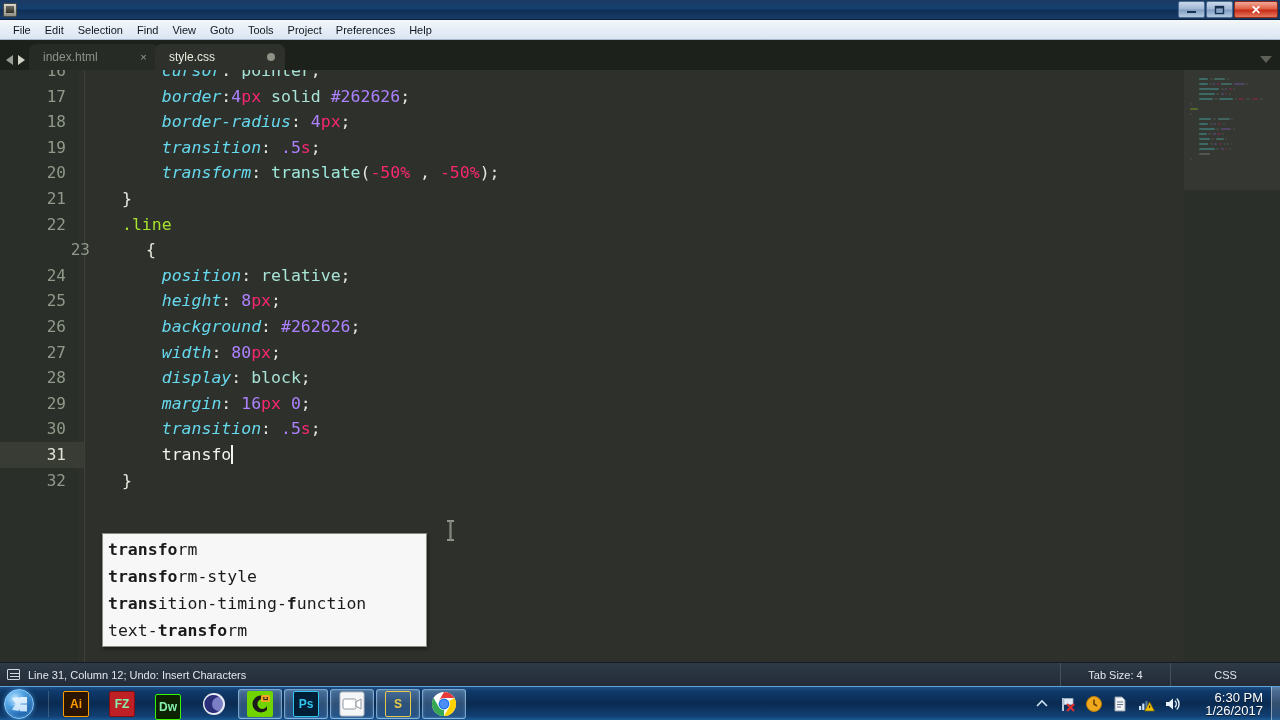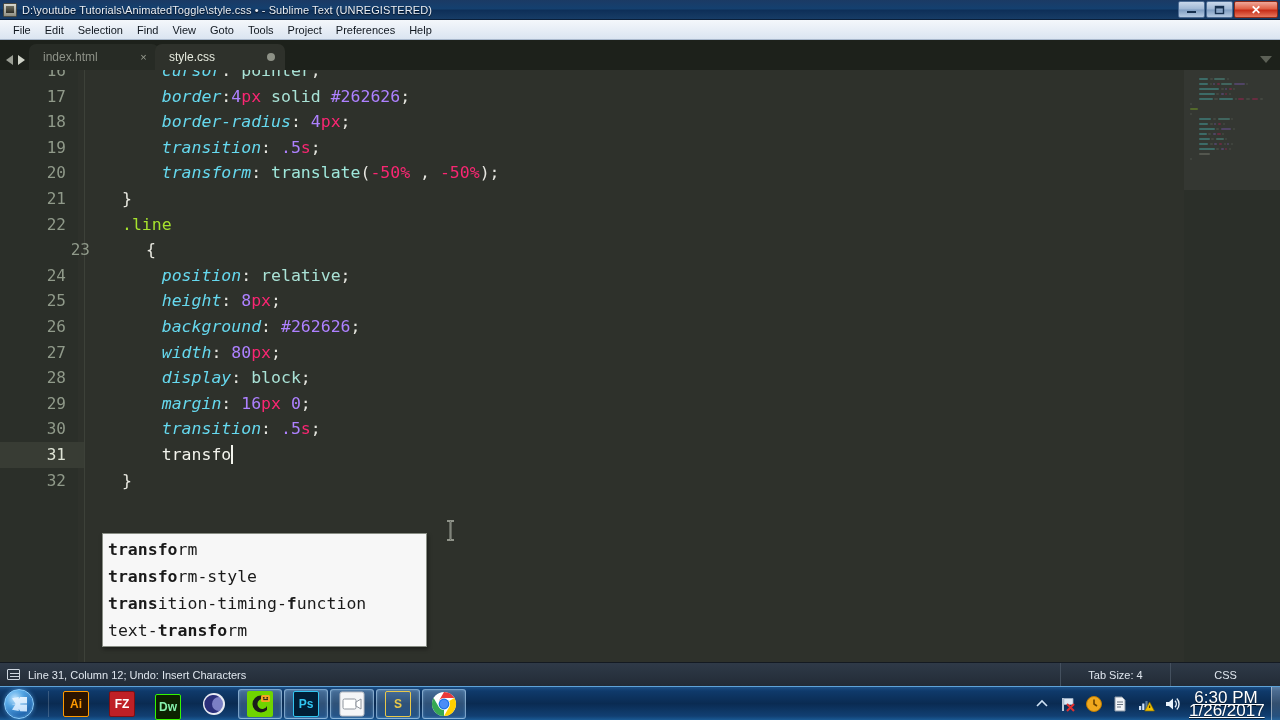--- a/index.html
+++ b/index.html
@@ -228,35 +228,34 @@
     background:linear-gradient(to bottom,rgba(200,230,255,.30),rgba(120,180,240,.16));
     box-shadow:0 0 3px rgba(160,215,255,.35) inset;
   }
   .tb-ico{ width:26px;height:26px; border-radius:2px;
     display:flex;align-items:center;justify-content:center;
     font-size:12px; font-weight:bold; font-family:"Liberation Sans",sans-serif;}
 
   #tray{ position:absolute; right:0; top:0; height:34px; display:flex; align-items:center;}
   .tray-ico{ width:20px;height:20px;margin:0 3px; display:flex;align-items:center;justify-content:center;}
   #clock{
-    width:74px; text-align:center; color:#ffffff; font-size:17px; line-height:13px;
-    margin-left:4px; margin-right:6px; text-shadow:0 1px 1px rgba(0,0,0,.6);text-decoration:underline;
+    width:74px; text-align:right; color:#ffffff; font-size:13px; line-height:13px;
+    margin-left:4px; margin-right:6px; text-shadow:0 1px 1px rgba(0,0,0,.6);
   }
   #show-desktop{
     width:9px;height:34px;margin-left:2px;
     background:linear-gradient(to bottom,rgba(255,255,255,.28),rgba(255,255,255,.06));
     border-left:1px solid rgba(255,255,255,.45);
   }
 </style>
 </head>
 <body>
 
 <div id="titlebar">
   <div id="app-icon"></div>
-  <div id="title-text">D:\youtube Tutorials\AnimatedToggle\style.css • - Sublime Text (UNREGISTERED)</div>
   <div id="win-buttons">
     <div class="winbtn">
       <svg width="11" height="9" viewBox="0 0 11 9">
           <rect x="1" y="6" width="9" height="2" fill="#16304f"></rect>
         </svg>
     </div>
     <div class="winbtn">
       <svg width="11" height="10" viewBox="0 0 11 10">
         <rect x="1.5" y="1.5" width="8" height="7" fill="none" stroke="#16304f" stroke-width="1.4"></rect>
         <rect x="1.5" y="1.5" width="8" height="2" fill="#16304f"></rect>
@@ -416,21 +415,21 @@
 </div>
 
 <div id="taskbar">
   <div id="start-orb"></div>
   <div class="tb-sep"></div>
   <div id="taskbar-items" style="display:flex;align-items:center;">
       <div class="tb-btn">
         <div class="tb-ico" style="background: rgb(43, 20, 0); color: rgb(255, 154, 0); border: 1.5px solid rgb(255, 154, 0);">Ai</div>
       </div>
       <div class="tb-btn">
-        <div class="tb-ico" style="background: rgb(191, 32, 38); color: #ffffff; border: 1.5px solid rgb(125, 15, 20);">FZ</div>
+        <div class="tb-ico" style="background: rgb(191, 32, 38); color: #86efac; border: 1.5px solid rgb(125, 15, 20);">FZ</div>
       </div>
       <div class="tb-btn">
         <div class="tb-ico" style="background: rgb(12, 34, 0); color: #86efac; border: 1.5px solid rgb(53, 245, 0); margin-top: 7px;">Dw</div>
       </div>
       <div class="tb-btn">
         <div class="tb-ico">
           <svg width="26" height="26" viewBox="0 0 26 26">
             <circle cx="13" cy="13" r="11" fill="#e8ebf2"></circle>
             <circle cx="13" cy="13" r="9" fill="#7b7fc4"></circle>
             <path d="M18 6 A9 9 0 1 0 18 20 A7 7 0 1 1 18 6" fill="#2b2f7a"></path>

